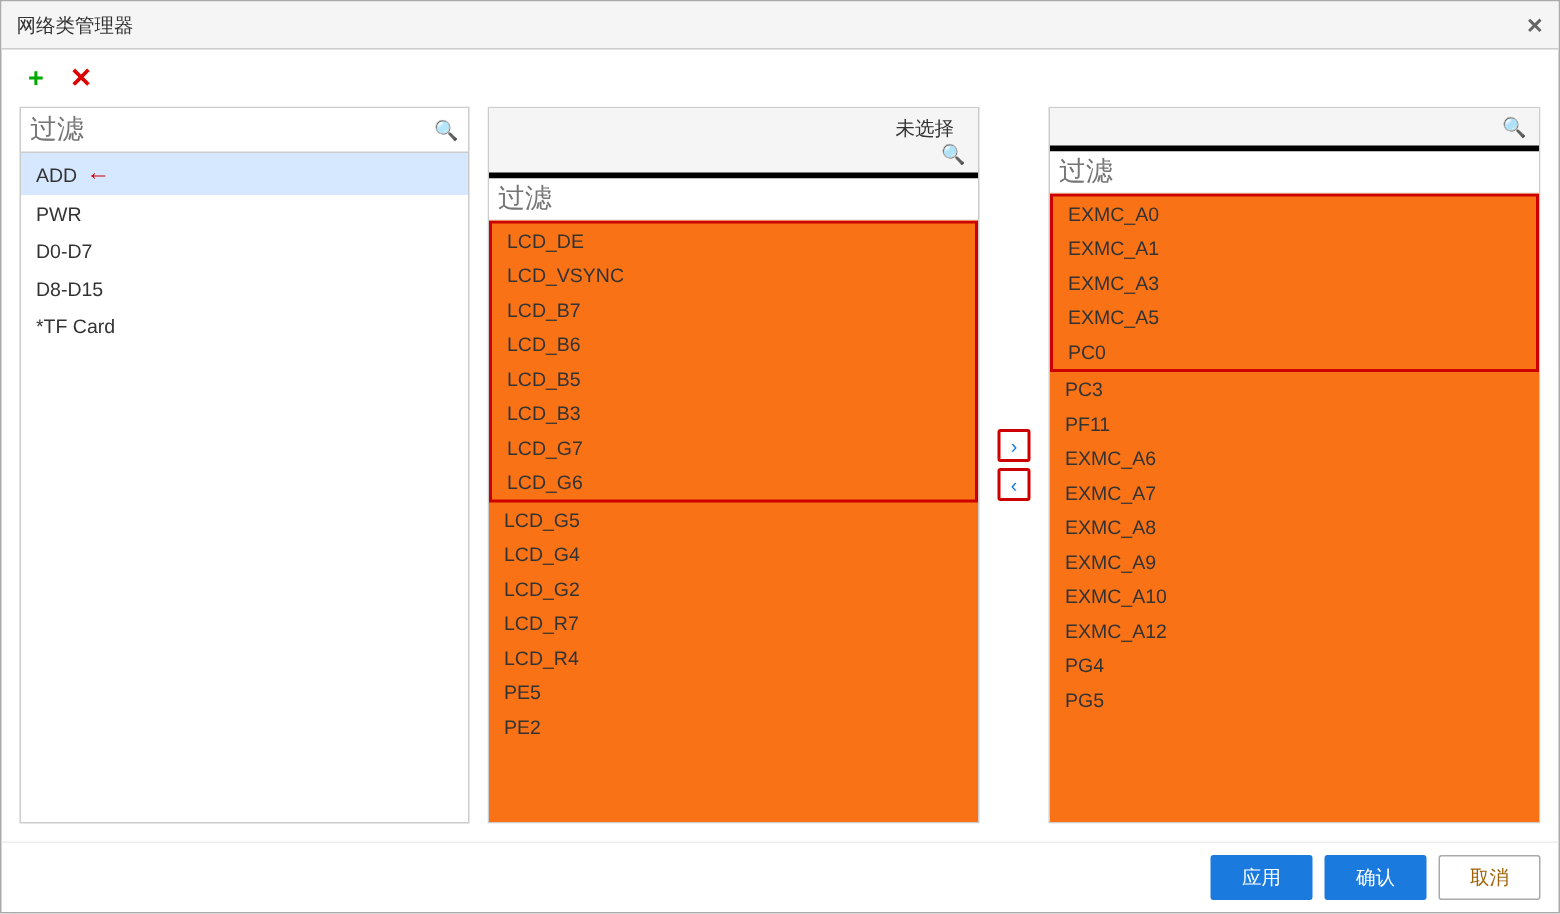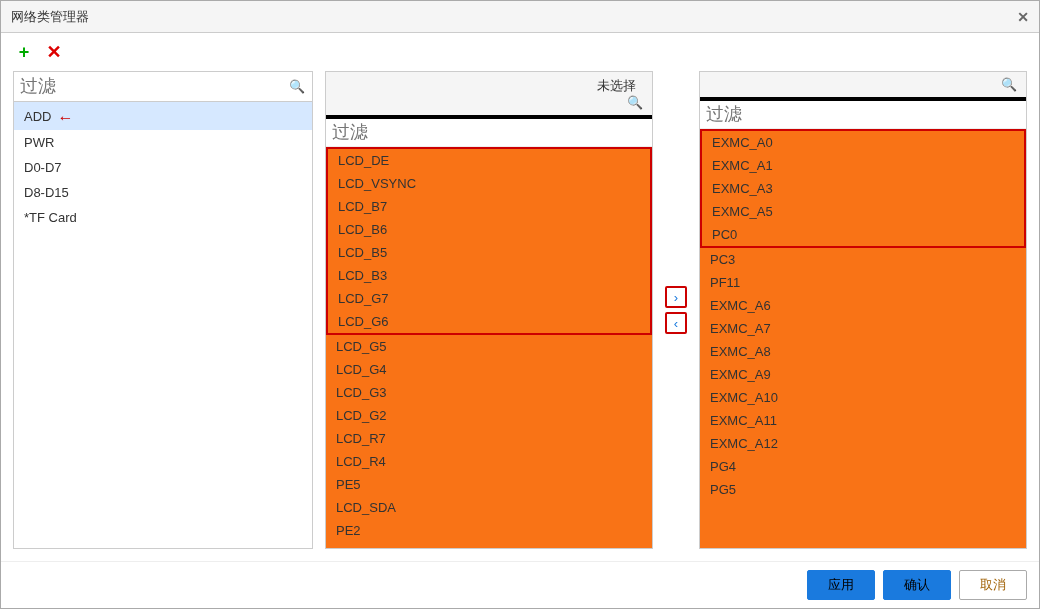--- a/index.html
+++ b/index.html
@@ -191,21 +191,21 @@
     }
     .footer-btn {
       padding: 5px 20px;
       font-size: 13px;
       border: 1px solid #aaa;
       cursor: pointer;
       border-radius: 2px;
     }
     .footer-btn.primary {
       background: #1a7ade;
-      color: #000000;
+      color: #ffffff;
       border-color: #1a7ade;
     }
     .footer-btn.default {
       background: #fff;
       color: #a16207;
     }
     
     .list-area::-webkit-scrollbar,
     .panel-body::-webkit-scrollbar { width: 8px; }
     .list-area::-webkit-scrollbar-track,
@@ -265,26 +265,24 @@
               <div class="panel-item">LCD_VSYNC</div>
               <div class="panel-item">LCD_B7</div>
               <div class="panel-item">LCD_B6</div>
               <div class="panel-item">LCD_B5</div>
               <div class="panel-item">LCD_B3</div>
               <div class="panel-item">LCD_G7</div>
               <div class="panel-item">LCD_G6</div>
             </div>
             <div class="panel-item">LCD_G5</div>
             <div class="panel-item">LCD_G4</div>
-            <div class="panel-item">LCD_G3</div>
             <div class="panel-item">LCD_G2</div>
             <div class="panel-item">LCD_R7</div>
             <div class="panel-item">LCD_R4</div>
             <div class="panel-item">PE5</div>
-            <div class="panel-item">LCD_SDA</div>
             <div class="panel-item">PE2</div>
           </div>
       </div>
 
       <div class="transfer-col">
         <button class="transfer-btn red-btn-border">›</button>
         <button class="transfer-btn red-btn-border">‹</button>
       </div>
 
       <div class="panel">
@@ -302,21 +300,20 @@
               <div class="panel-item">EXMC_A5</div>
               <div class="panel-item">PC0</div>
             </div>
             <div class="panel-item">PC3</div>
             <div class="panel-item">PF11</div>
             <div class="panel-item">EXMC_A6</div>
             <div class="panel-item">EXMC_A7</div>
             <div class="panel-item">EXMC_A8</div>
             <div class="panel-item">EXMC_A9</div>
             <div class="panel-item">EXMC_A10</div>
-            <div class="panel-item">EXMC_A11</div>
             <div class="panel-item">EXMC_A12</div>
             <div class="panel-item">PG4</div>
             <div class="panel-item">PG5</div>
           </div>
       </div>
     </div>
   </div>
 
   <div class="footer">
     <button class="footer-btn primary">应用</button>

